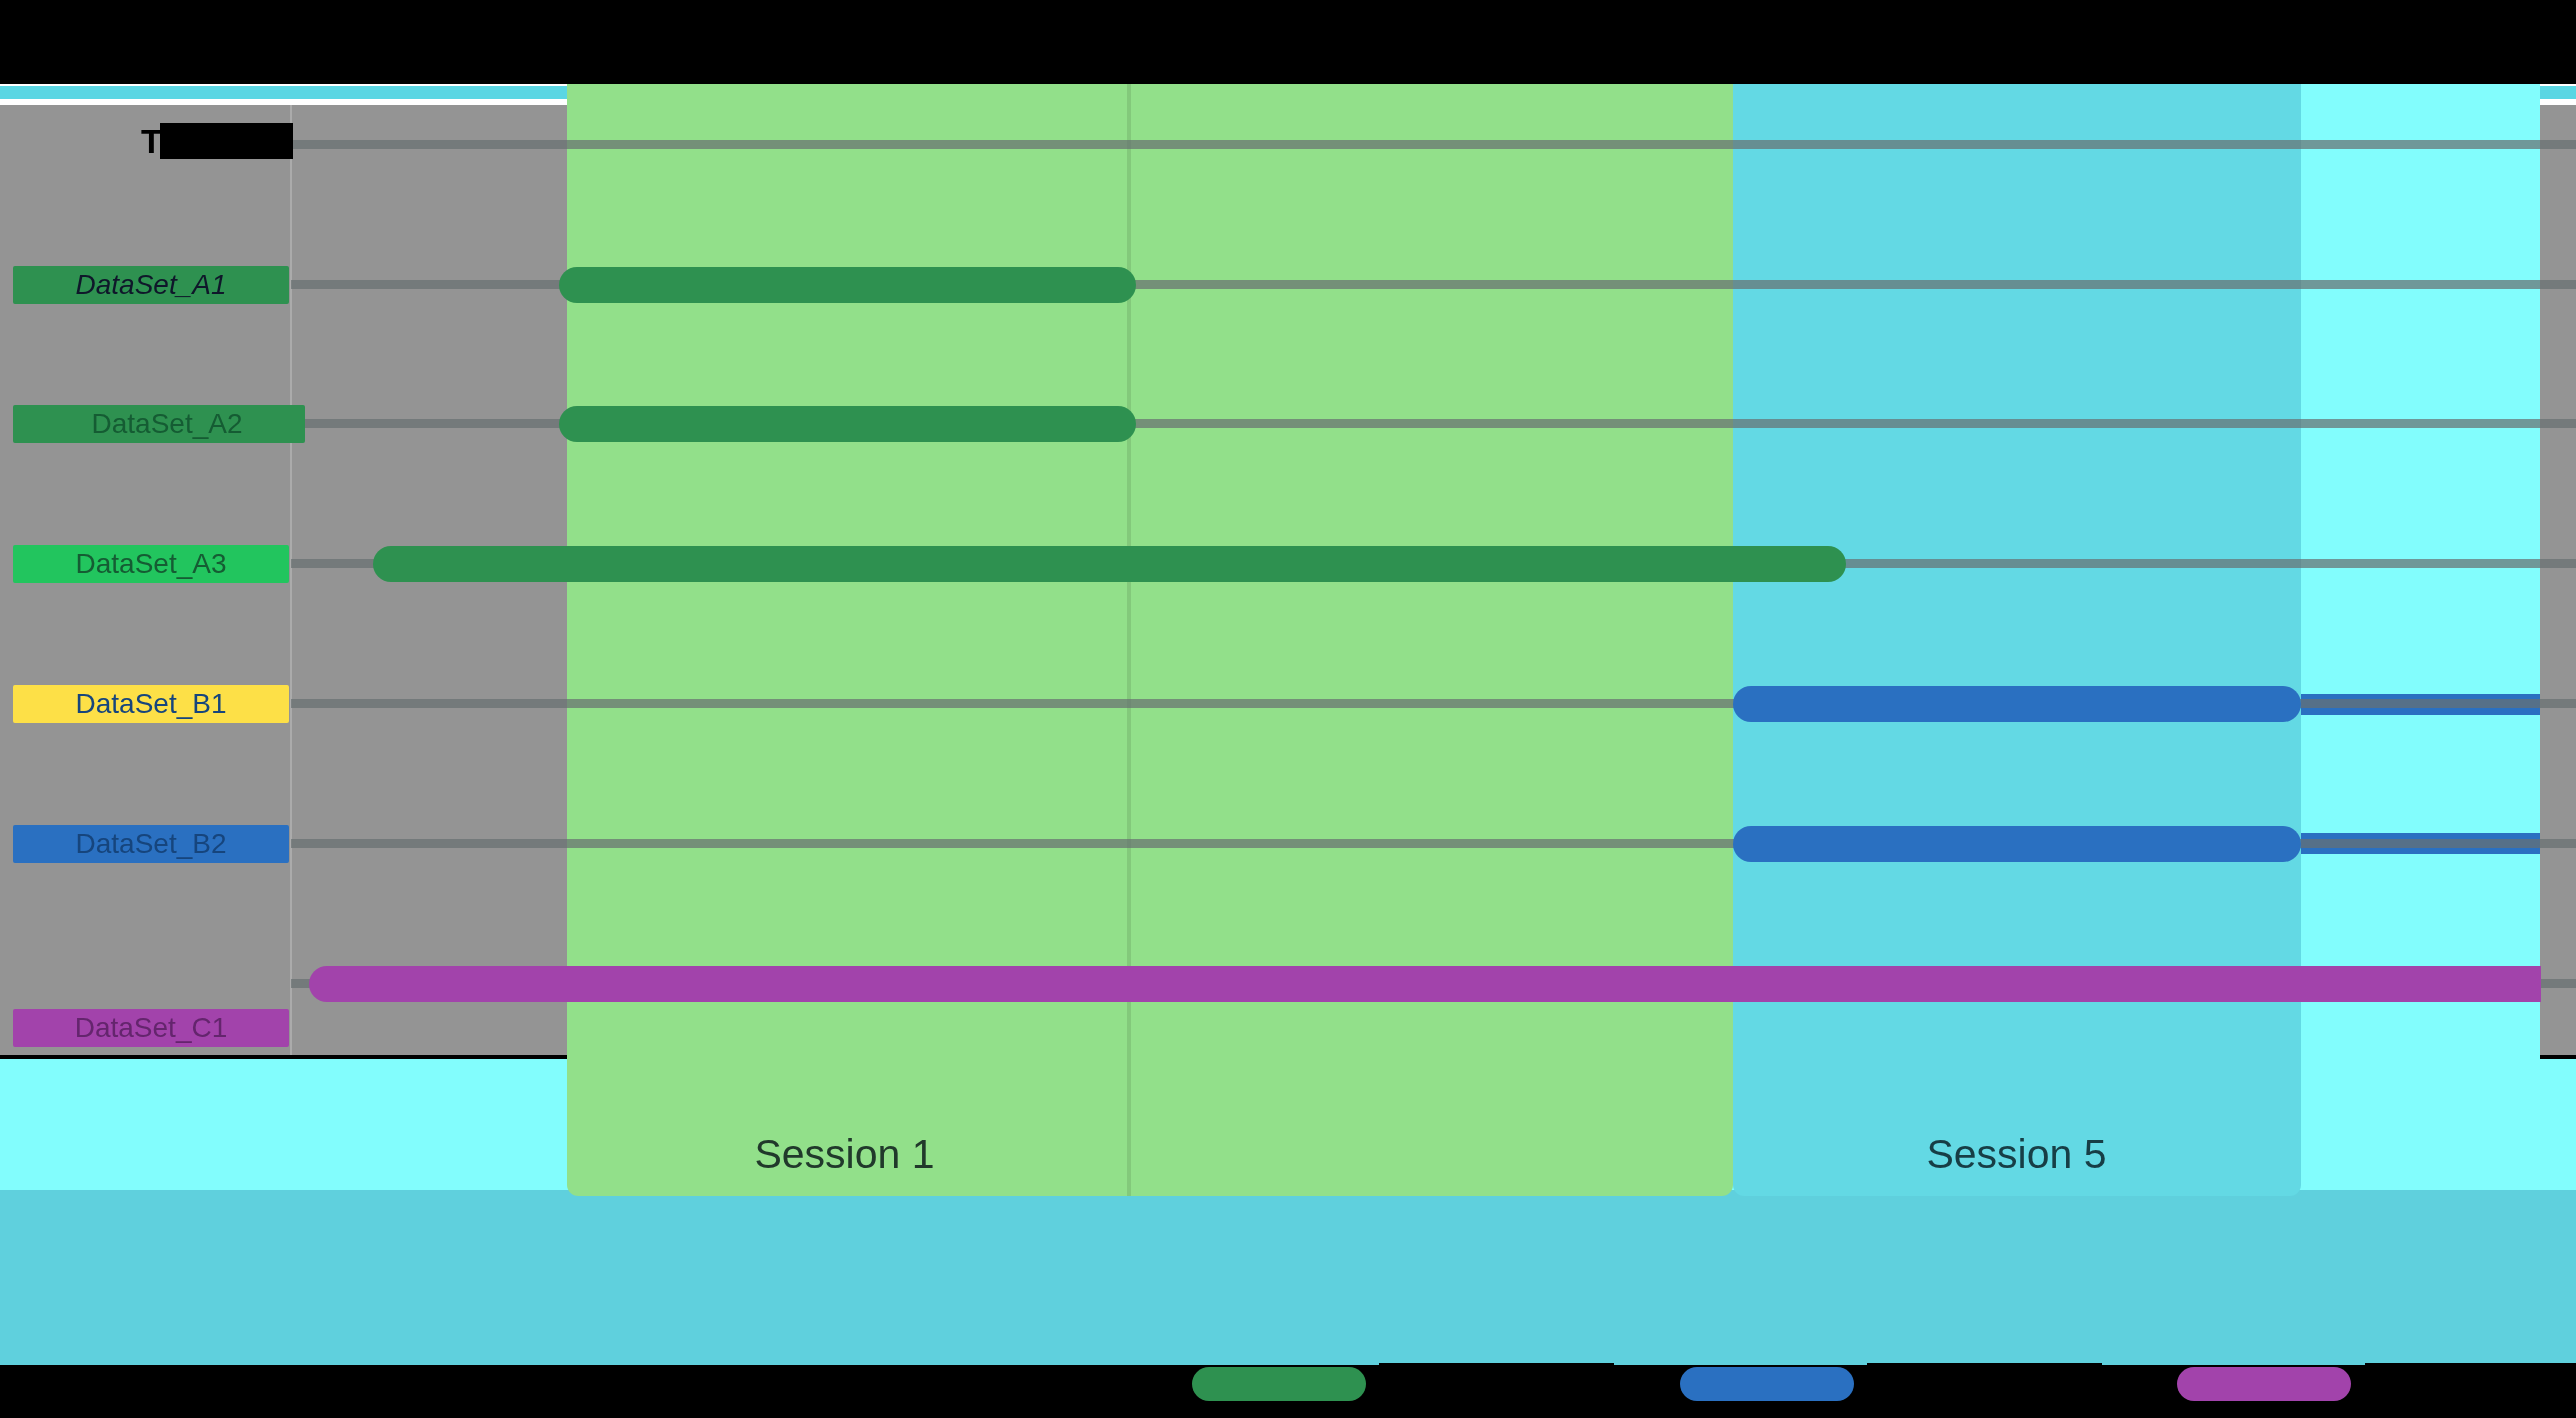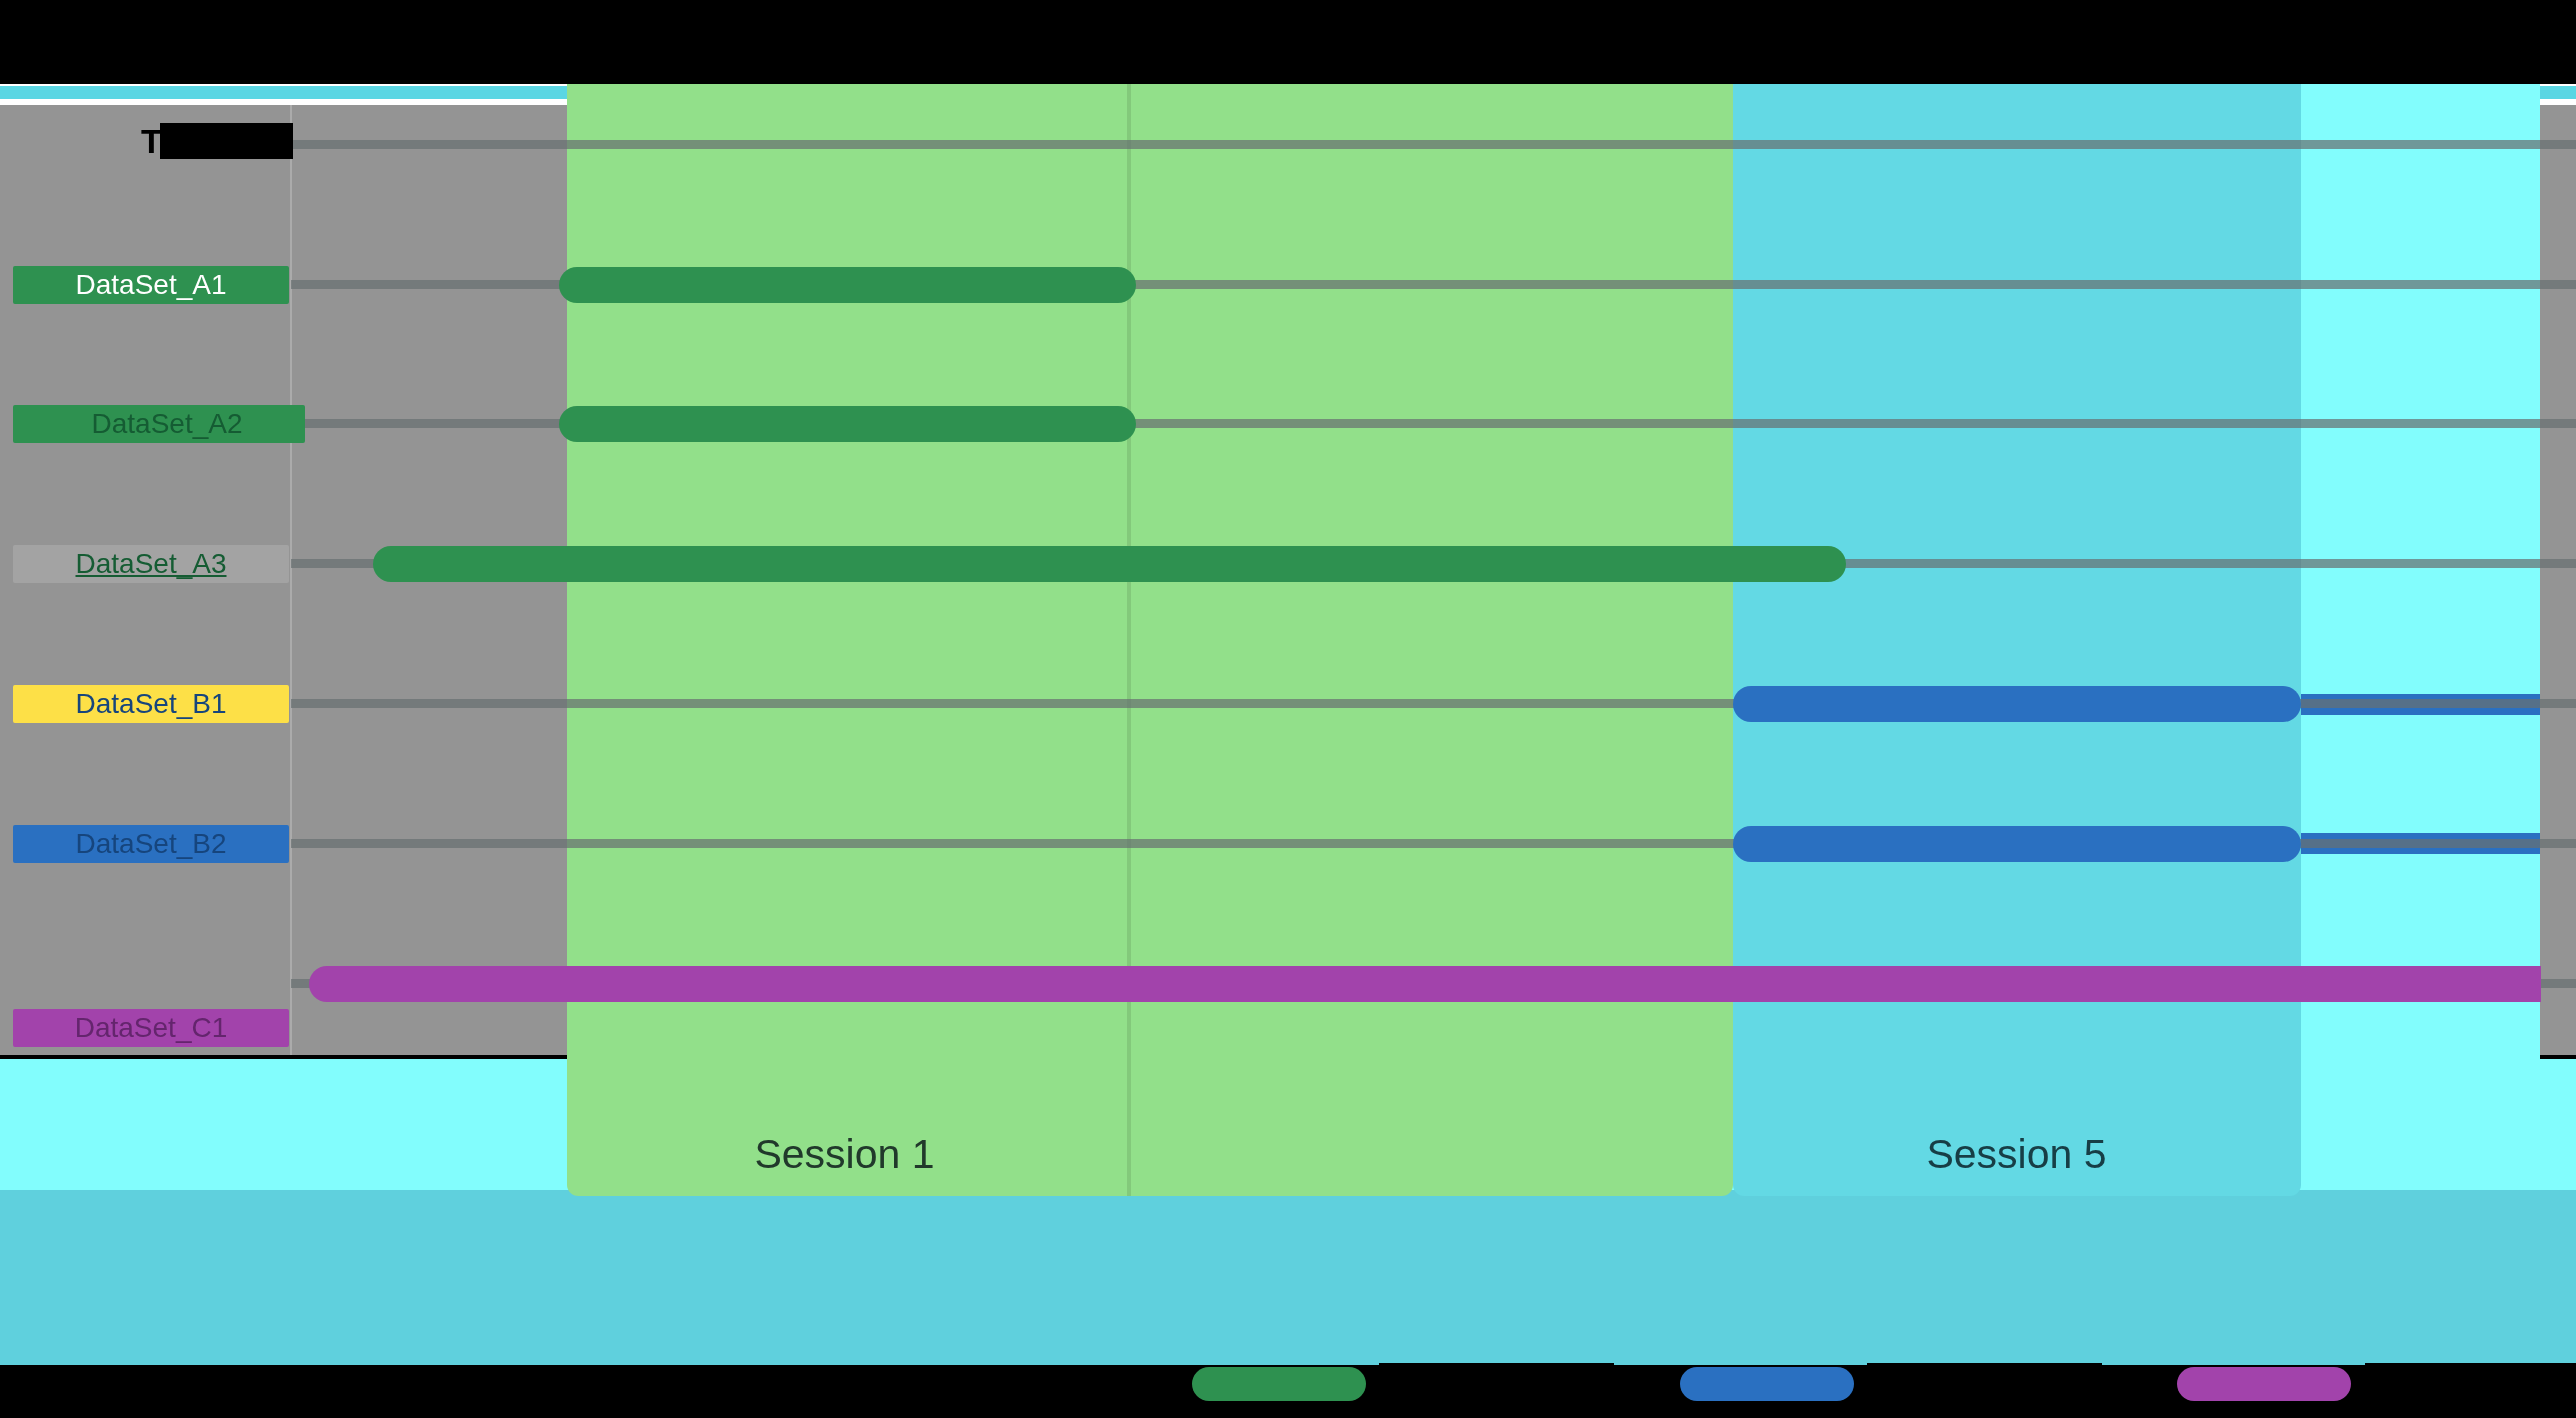--- a/index.html
+++ b/index.html
@@ -66,23 +66,23 @@
       <div class="abs bar" style="left: 559px; width: 577px; top: 406px; background: rgb(46, 145, 80);"></div>
       <div class="abs bar" style="left: 373px; width: 1473px; top: 546px; background: rgb(46, 145, 80);"></div>
       <div class="abs bar" style="left: 1733px; width: 568px; top: 686px; background: rgb(42, 112, 193);"></div>
       <div class="abs bar-tail" style="left: 2301px; width: 239px; top: 694px; background: rgb(42, 112, 193);"></div>
       <div class="abs bar" style="left: 1733px; width: 568px; top: 826px; background: rgb(42, 112, 193);"></div>
       <div class="abs bar-tail" style="left: 2301px; width: 239px; top: 833px; background: rgb(42, 112, 193);"></div>
       <div class="abs bar flat-right" style="left: 309px; width: 2232px; top: 966px; background: rgb(162, 67, 171);"></div>
     </div>
 
   <div id="row-labels">
-      <div class="abs row-label-box" style="top: 266px; background: rgb(46, 145, 80); color: #ffffff;">DataSet_A1</div>
+      <div class="abs row-label-box" style="top: 266px; background: rgb(46, 145, 80); color: #0f172a; font-style: italic;">DataSet_A1</div>
       <div class="abs row-label-box" style="top: 405px; background: rgb(46, 145, 80); color: rgb(21, 92, 51); padding-left: 16px;">DataSet_A2</div>
-      <div class="abs row-label-box" style="top: 545px; background: #a3a3a3; color: rgb(21, 92, 51); text-decoration: underline;">DataSet_A3</div>
+      <div class="abs row-label-box" style="top: 545px; background: #22c55e; color: rgb(21, 92, 51);">DataSet_A3</div>
       <div class="abs row-label-box" style="top: 685px; background: #fde047; color: rgb(22, 69, 125);">DataSet_B1</div>
       <div class="abs row-label-box" style="top: 825px; background: rgb(42, 112, 193); color: rgb(22, 69, 125);">DataSet_B2</div>
       <div class="abs row-label-box" style="top: 965px; background: rgb(162, 67, 171); color: rgb(100, 37, 109); margin-top: 44px;">DataSet_C1</div>
     </div>
   <div class="abs" id="header-row-label">T</div>
   <div class="abs" id="header-label-redaction"></div>
   <div id="session-labels">
       <div class="abs session-label" style="left: 563px; width: 563px; color: rgb(33, 57, 43);">Session 1</div>
       <div class="abs session-label" style="left: 1735px; width: 563px; color: rgb(23, 62, 70);">Session 5</div>
     </div>

